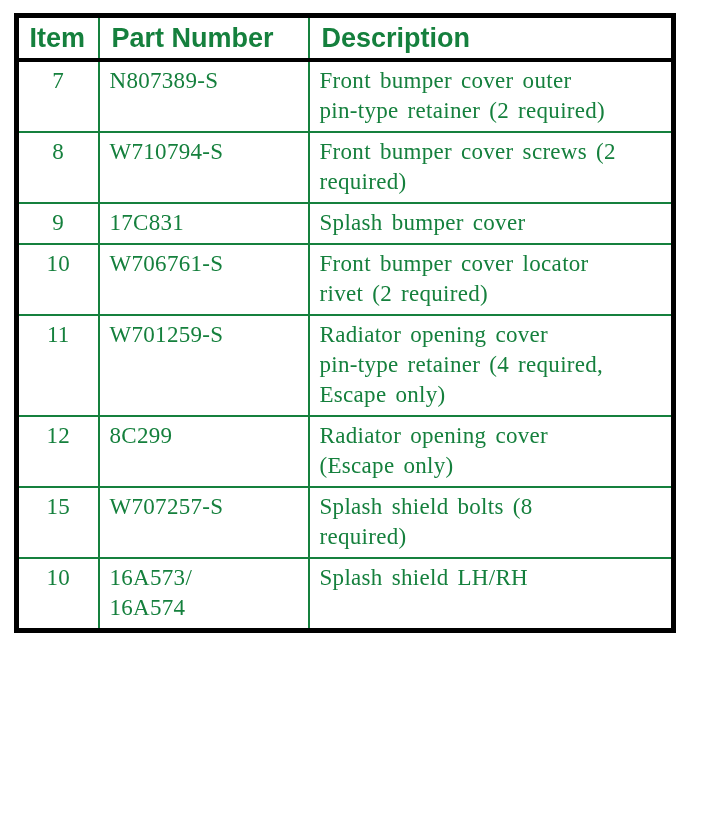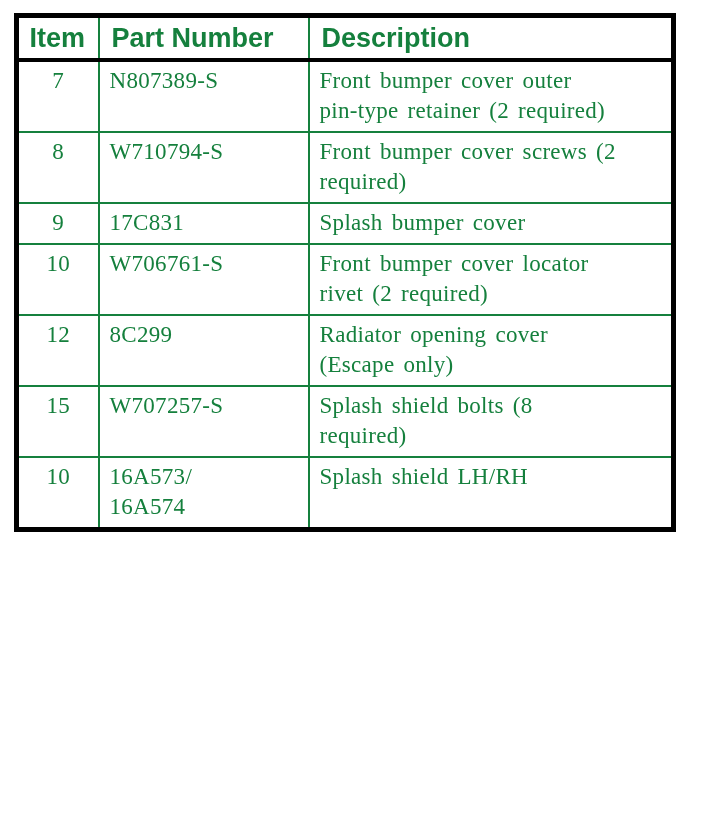--- a/index.html
+++ b/index.html
@@ -94,20 +94,27 @@
         <td>17C831</td>
         <td>Splash bumper cover</td>
       </tr>
       <tr>
         <td class="item">10</td>
         <td>W706761-S</td>
         <td>Front bumper cover locator
 rivet (2 required)</td>
       </tr>
       <tr>
+        <td class="item">11</td>
+        <td>W701259-S</td>
+        <td>Radiator opening cover
+pin-type retainer (4 required,
+Escape only)</td>
+      </tr>
+      <tr>
         <td class="item">12</td>
         <td>8C299</td>
         <td>Radiator opening cover
 (Escape only)</td>
       </tr>
       <tr>
         <td class="item">15</td>
         <td>W707257-S</td>
         <td>Splash shield bolts (8
 required)</td>

